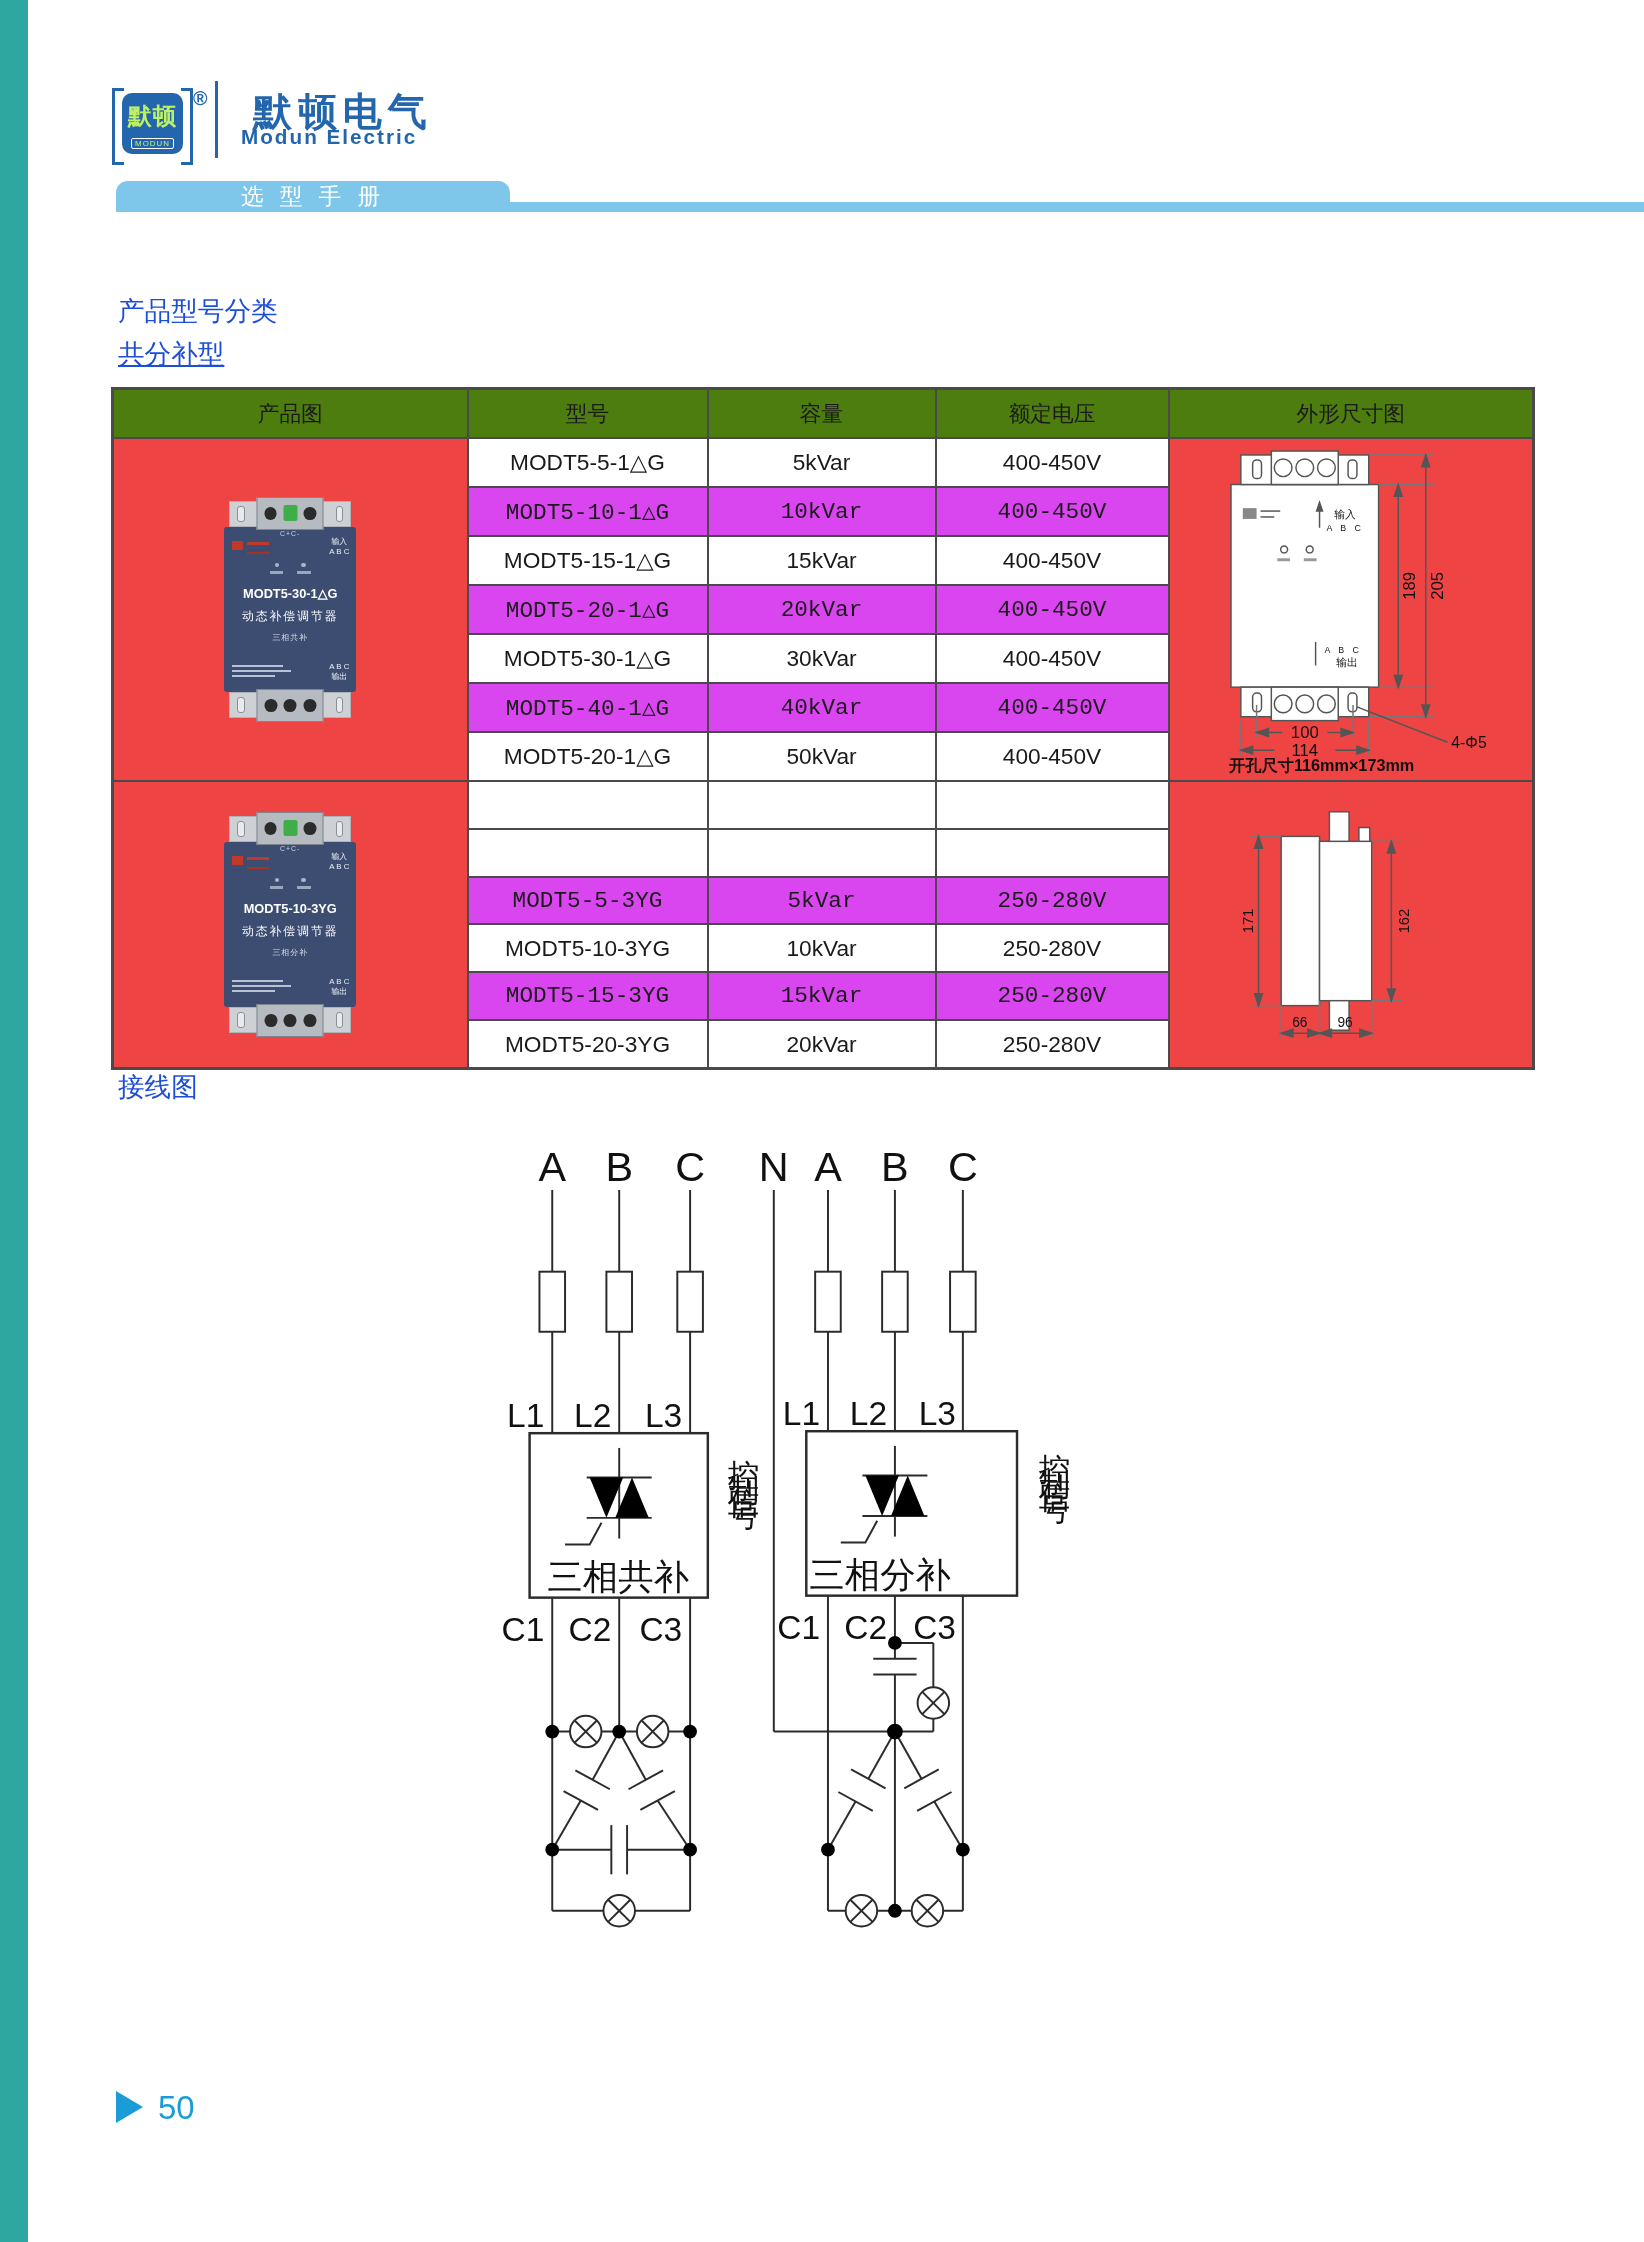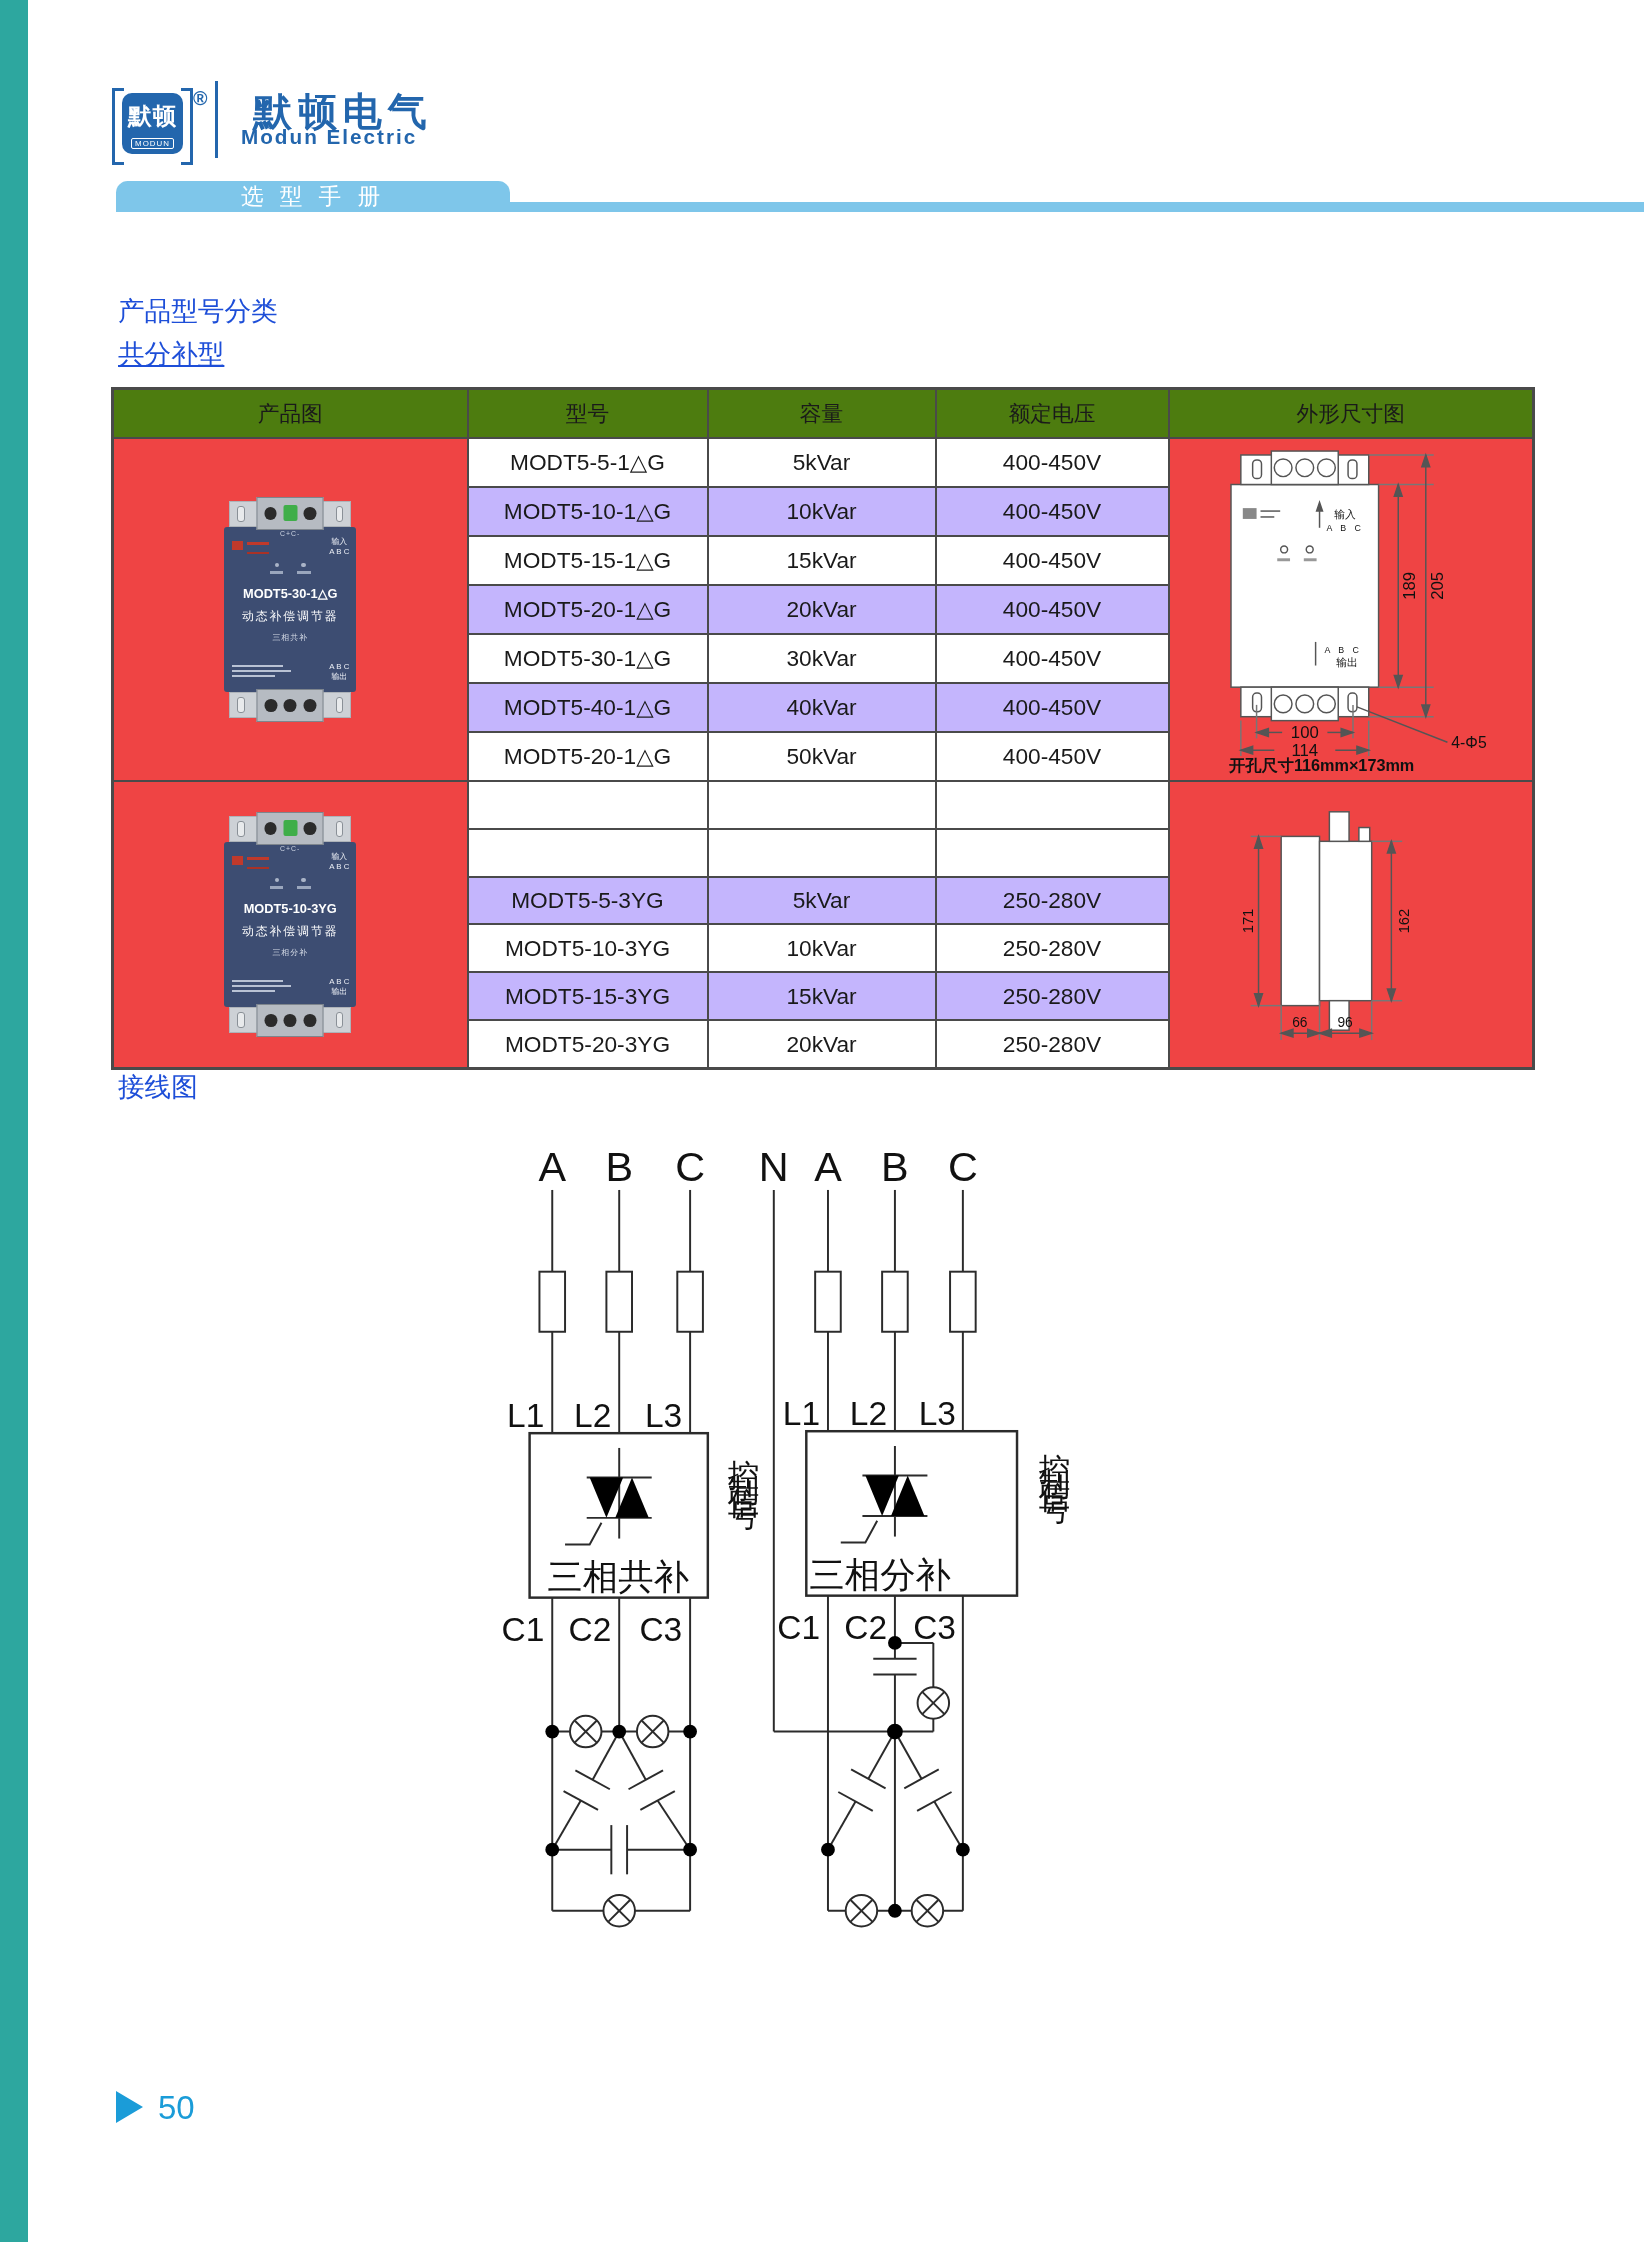--- a/index.html
+++ b/index.html
@@ -6,21 +6,21 @@
   body{width:1644px;height:2242px;position:relative;font-family:"Liberation Sans",sans-serif;color:#222;overflow:hidden;}
   .abs{position:absolute;}
 
   
   .leftbar{left:0;top:0;width:27.6px;height:2242px;background:#2da79f;}
 
   
   .logo-wrap{left:122px;top:93px;width:61px;height:61px;}
   .bracket-l{position:absolute;left:-9.9px;top:-4.9px;width:8.9px;height:71px;border:3px solid #2366ad;border-right:none;}
   .bracket-r{position:absolute;right:-9.9px;top:-4.9px;width:8.9px;height:71px;border:3px solid #2366ad;border-left:none;}
-  .logo-square{position:absolute;left:0;top:0;width:61px;height:61px;background:#2366ad;border-radius:9.9px;color:#ffffff;text-align:center;}
+  .logo-square{position:absolute;left:0;top:0;width:61px;height:61px;background:#2366ad;border-radius:9.9px;color:#bef264;text-align:center;}
   .logo-cn{display:block;font-size:23.6px;font-weight:bold;margin-top:6.9px;letter-spacing:1px;}
   .logo-en{display:inline-block;font-size:7.9px;border:1px solid #fff;padding:0 3px;margin-top:3px;border-radius:2px;letter-spacing:1px;}
   .reg{left:193px;top:87px;font-size:19.7px;color:#2366ad;font-weight:bold;}
   .hdr-divider{left:215px;top:81px;width:3px;height:77px;background:#2366ad;}
   .brand-cn{left:253px;top:85px;font-size:39px;font-weight:bold;color:#2366ad;letter-spacing:5.9px;}
   .brand-en{left:241px;top:125px;font-size:20.7px;font-weight:bold;color:#2366ad;letter-spacing:2px;}
 
   
   .band-tab{left:116px;top:181px;width:394px;height:30.5px;background:#7ec6ea;border-radius:11.8px 11.8px 0 0;color:#fff;font-size:22.7px;letter-spacing:4.9px;text-align:center;line-height:31.5px;}
   .band-strip{left:500px;top:202px;right:0;height:9.9px;background:#7ec6ea;}
@@ -29,21 +29,21 @@
   .sec-title{left:118px;font-size:26.6px;color:#1d4ed8;}
   .t1{top:293px;}
   .t2{top:336px;text-decoration:underline;}
   .t3{top:1069px;}
 
   
   table.spec{position:absolute;left:111px;top:387px;width:1421px;border-collapse:collapse;table-layout:fixed;border:3px solid #4a4a4a;}
   table.spec th,table.spec td{border:2px solid #4a4a4a;text-align:center;padding:0;}
   table.spec th{height:47px;background:#4d7c0f;font-size:21.7px;font-weight:normal;color:#1a1a1a;}
   table.spec td{height:45px;font-size:22.7px;color:#1a1a1a;background:#fff;}
-  table.spec td.gray{background:#c4b5fd;}
+  table.spec td.gray{background:#d946ef;font-family:Liberation Mono, monospace;}
   table.spec td.imgcell,table.spec td.dimcell{background:#ef4444;vertical-align:middle;}
 
   
   .device{width:132px;margin:0 auto;position:relative;}
   .d-plate{height:25.6px;background:#cdd1d6;margin:0 4.9px;position:relative;display:flex;align-items:center;justify-content:space-between;padding:0 6.9px;box-sizing:border-box;border:1px solid #aeb3b9;}
   .slot{width:5.9px;height:13.8px;border:1px solid #8a9097;border-radius:3px;background:#e8eaec;}
   .d-term{position:absolute;left:50%;transform:translateX(-50%);top:-5.9px;height:31.5px;width:65px;background:#b6bbc2;border:1px solid #7e858d;display:flex;align-items:center;justify-content:space-evenly;z-index:2;}
   .d-term-b{top:auto;bottom:-5.9px;}
   .screw{width:12.8px;height:12.8px;border-radius:50%;background:#2b2b2b;}
   .screw.g{background:#3fae49;border-radius:2px;width:13.8px;height:15.8px;}

